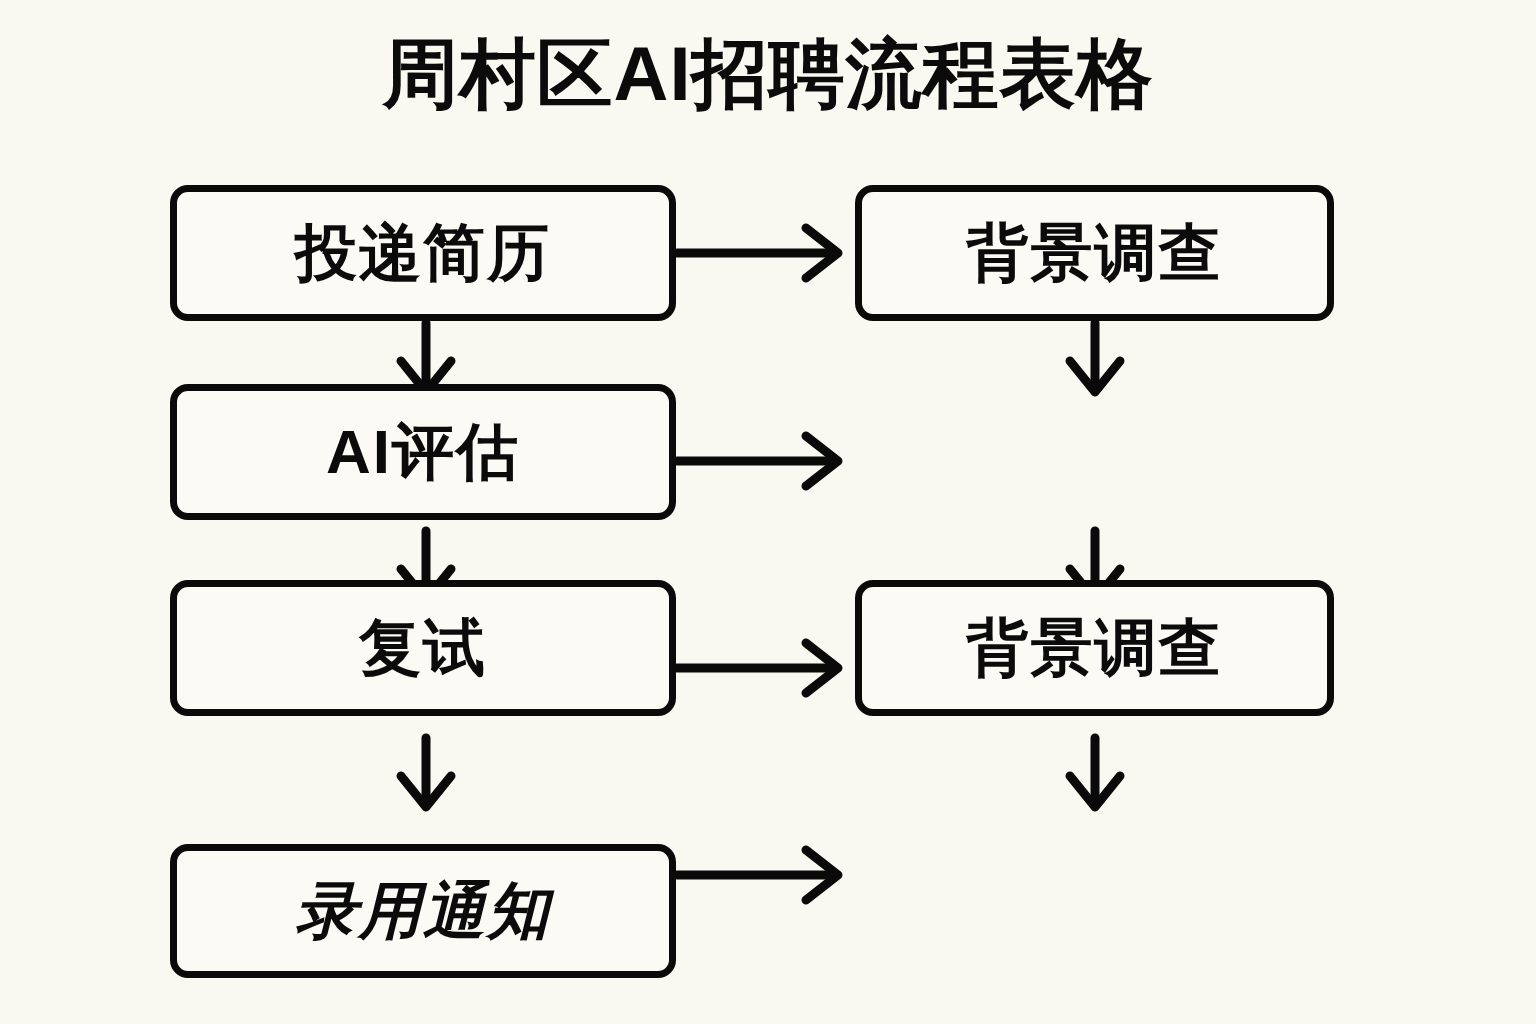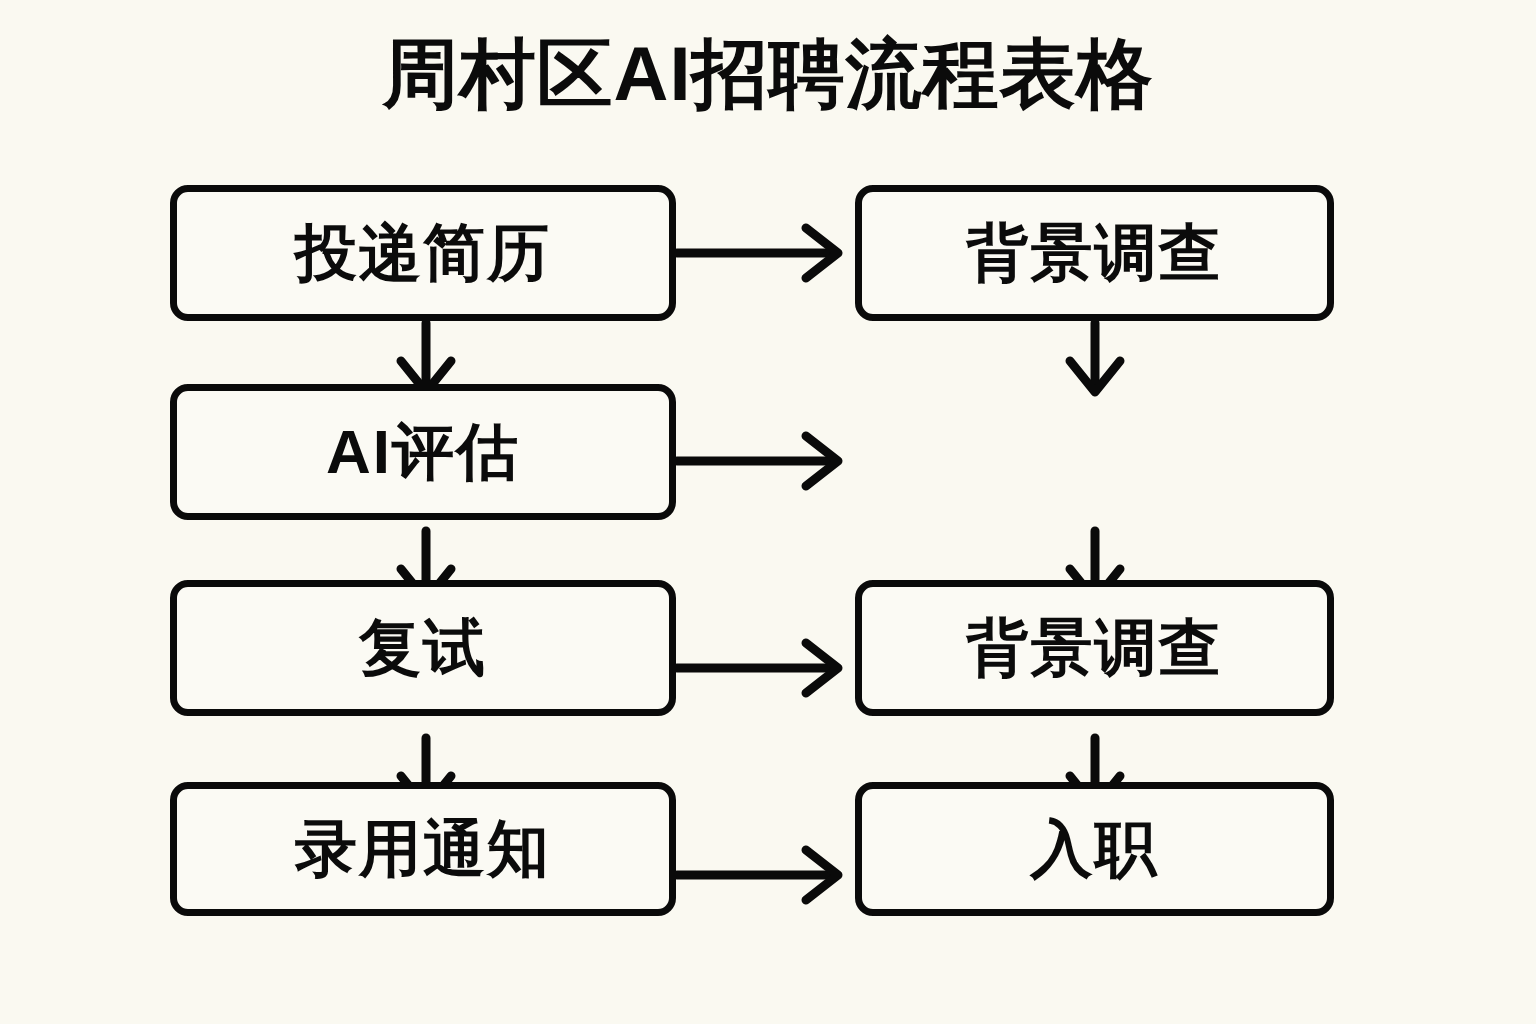--- a/index.html
+++ b/index.html
@@ -57,21 +57,21 @@
   }
 
   
   .col-left  { left: 170px; width: 506px; }
   
   .col-right { left: 855px; width: 479px; }
 
   .row1 { top: 185px; height: 136px; }
   .row2 { top: 384px; height: 136px; }
   .row3 { top: 580px; height: 136px; }
-  .row4 { top: 782px; height: 134px; }
+  .row4 { top: 844px; height: 134px; font-style: italic; }
 
   
   #wires {
     position: absolute;
     left: 0;
     top: 0;
     width: 1536px;
     height: 1024px;
     pointer-events: none;
   }
@@ -152,17 +152,14 @@
   </div>
 
   <div class="node col-right row3">
     <span class="node-label">背景调查</span>
   </div>
 
   <div class="node col-left row4">
     <span class="node-label">录用通知</span>
   </div>
 
-  <div class="node col-right row4">
-    <span class="node-label">入职</span>
-  </div>
 
 </div>
 
 </body></html>

